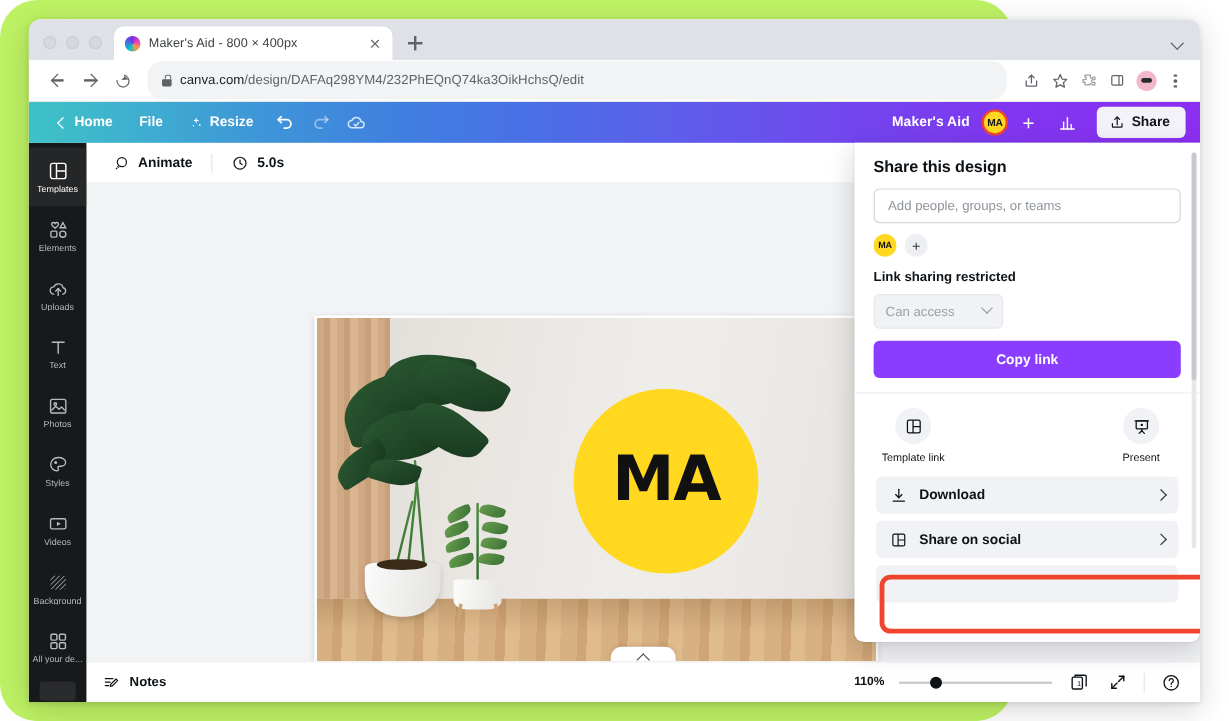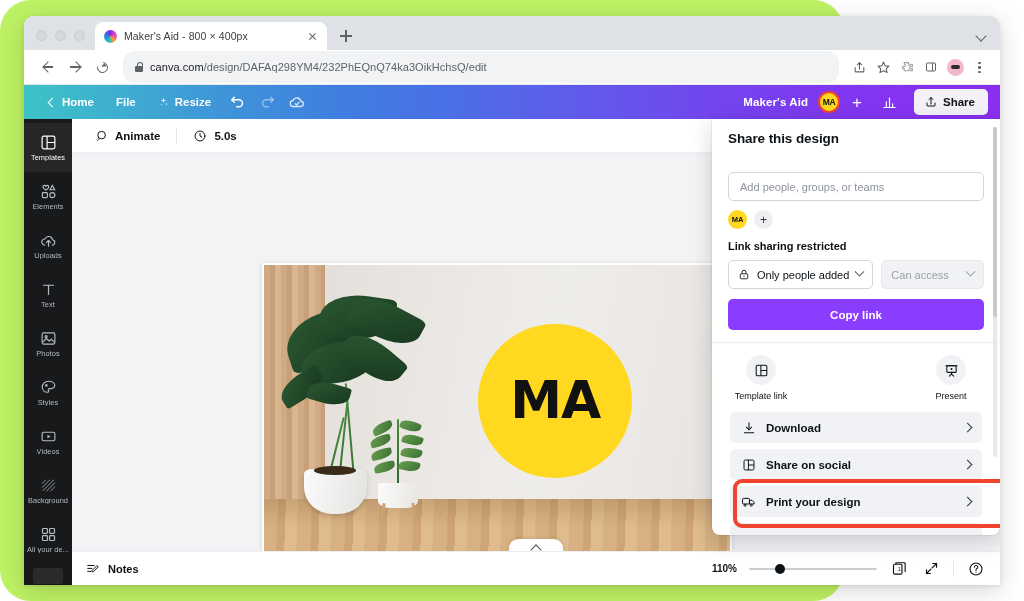--- a/index.html
+++ b/index.html
@@ -311,21 +311,21 @@
 
   
   #share-panel {
     position:absolute; left: 688px; top: 34px; width: 288px; height: 416px;
     background:#ffffff; border-radius: 0 0 8px 8px;
     box-shadow: 0 6px 22px rgba(14,19,24,.18), 0 0 0 1px rgba(14,19,24,.05);
     z-index: 9; overflow: hidden;
     display:flex; flex-direction: column;
   }
   .sp-body { padding: 12px 16px 0 16px; flex: 1 1 auto; overflow:hidden; position:relative; }
-  .sp-title { font-size: 13.5px; font-weight: 800; color:#0d1216; margin-bottom: 26px; letter-spacing: -.1px; }
+  .sp-title { font-size: 13.5px; font-weight: 800; color:#0d1216; margin-bottom: 11px; letter-spacing: -.1px; }
   .sp-input {
     width: 100%; height: 29px; border: 1px solid #d2d5da; border-radius: 5px;
     display:flex; align-items:center; padding: 0 11px;
     font-size: 11px; color:#8e949c;
   }
   .sp-avatars { display:flex; align-items:center; gap: 7px; margin: 9px 0 11px 0; }
   .av-ma {
     width: 19px; height: 19px; border-radius:50%; background:#ffd81f;
     display:flex; align-items:center; justify-content:center;
     font-size: 7.5px; font-weight: 800; color:#111; letter-spacing:-.2px;
@@ -740,29 +740,20 @@
           </div>
 
           <div class="sp-avatars">
             <span class="av-ma">MA</span>
             <span class="av-plus">+</span>
           </div>
 
           <div class="sp-sub">Link sharing restricted</div>
 
           <div class="sp-selrow">
-            <div class="sel primary">
-              <svg class="lock-ico" viewBox="0 0 24 24" fill="none" stroke="#0d1216" stroke-width="1.8">
-                <rect x="4.5" y="10.5" width="15" height="10" rx="2.2"></rect>
-                <path d="M8 10.5V7.6a4 4 0 0 1 8 0v2.9"></path>
-                <circle cx="12" cy="15.4" r="1.2" fill="#0d1216" stroke="none"></circle>
-              </svg>
-              <span>Only people added</span>
-              <span class="caret"></span>
-            </div>
             <div class="sel disabled">
               <span>Can access</span>
               <span class="caret"></span>
             </div>
           </div>
 
           <div class="copy-btn">
             <span>Copy link</span>
           </div>
 
@@ -814,32 +805,20 @@
                 <svg width="14" height="14" viewBox="0 0 24 24" fill="none" stroke="#0d1216" stroke-width="1.7">
                   <rect x="3.5" y="3.5" width="17" height="17" rx="2.2"></rect>
                     <path d="M11 3.5v17"></path>
                     <path d="M11 12h9.5"></path>
                 </svg>
               </span>
               <span>Share on social</span>
               <span class="caret-r"></span>
             </div>
 
-            <div class="action">
-              <span class="aicon">
-                <svg width="15" height="15" viewBox="0 0 24 24" fill="none" stroke="#0d1216" stroke-width="1.6" stroke-linejoin="round">
-                  <rect x="2.5" y="7" width="11" height="9" rx="1.4"></rect>
-                  <path d="M13.5 10h4l3.5 3.5V16h-7.5z"></path>
-                  <circle cx="6.5" cy="18" r="1.6"></circle>
-                    <circle cx="16.5" cy="18" r="1.6"></circle>
-                </svg>
-              </span>
-              <span>Print your design</span>
-              <span class="caret-r"></span>
-            </div>
 
             <div class="action"></div>
           </div>
 
           <div class="sp-scroll">
               <i></i>
             </div>
         </div>
       </div>
 

